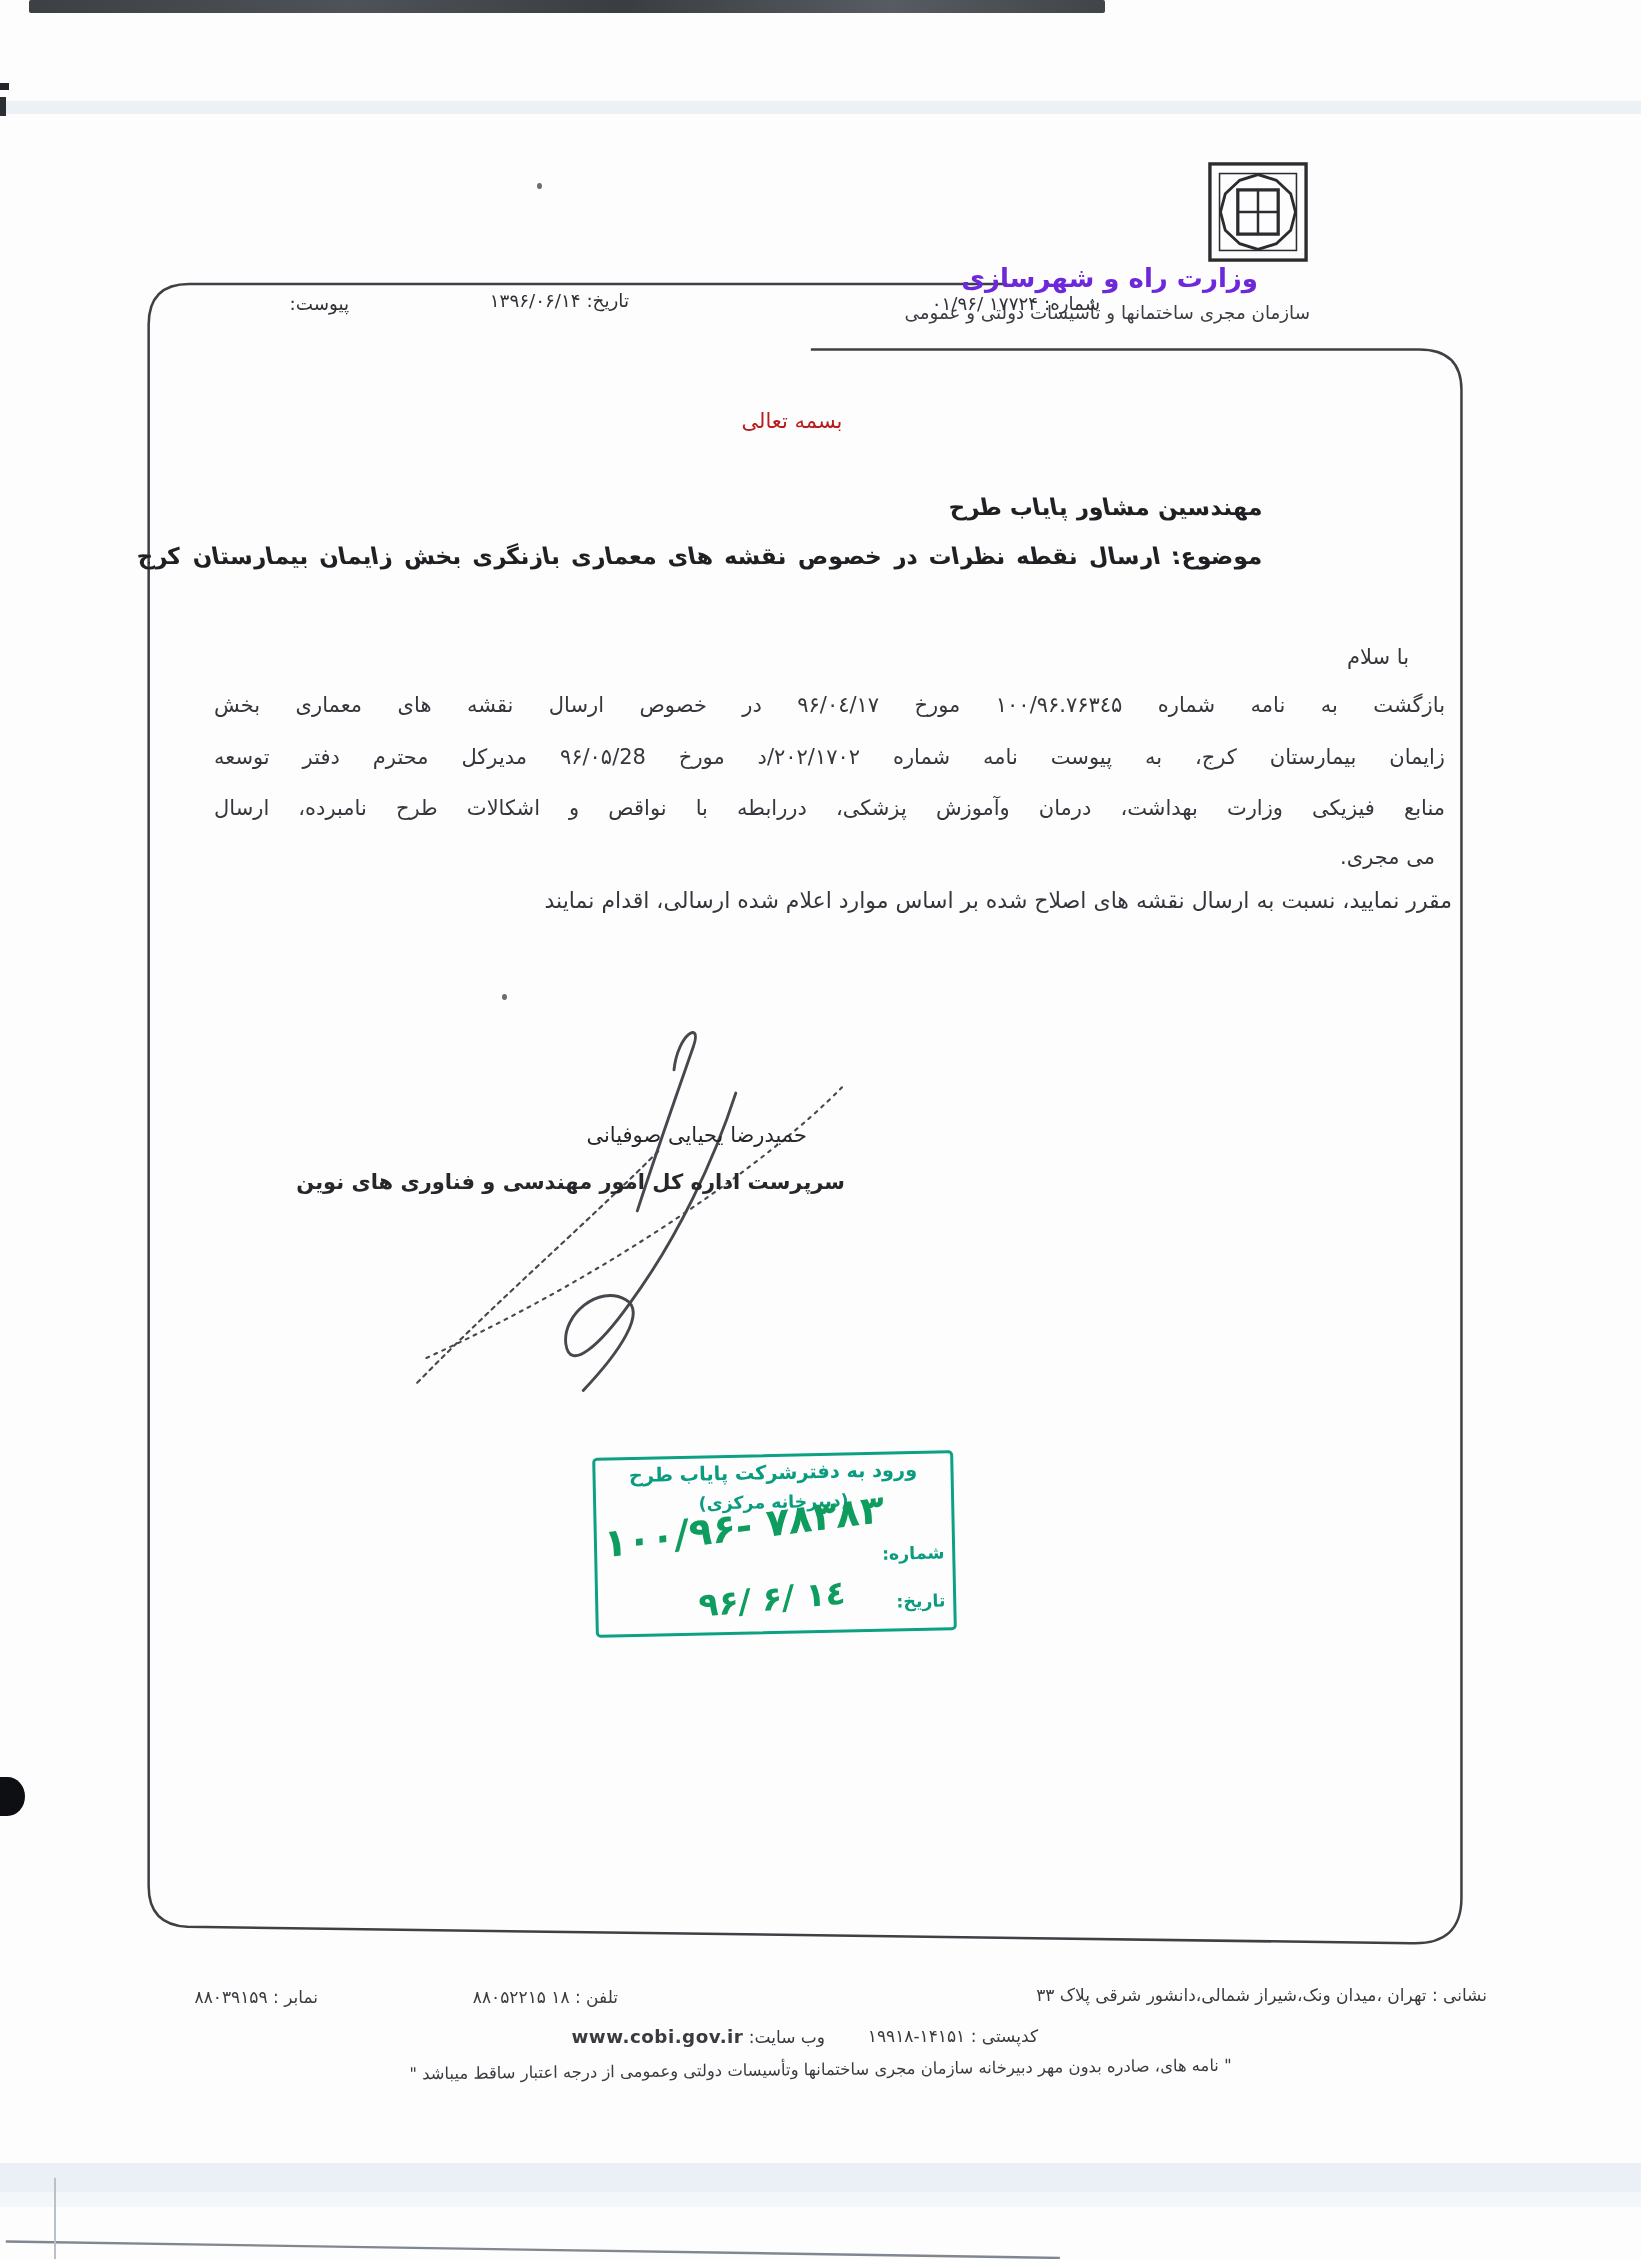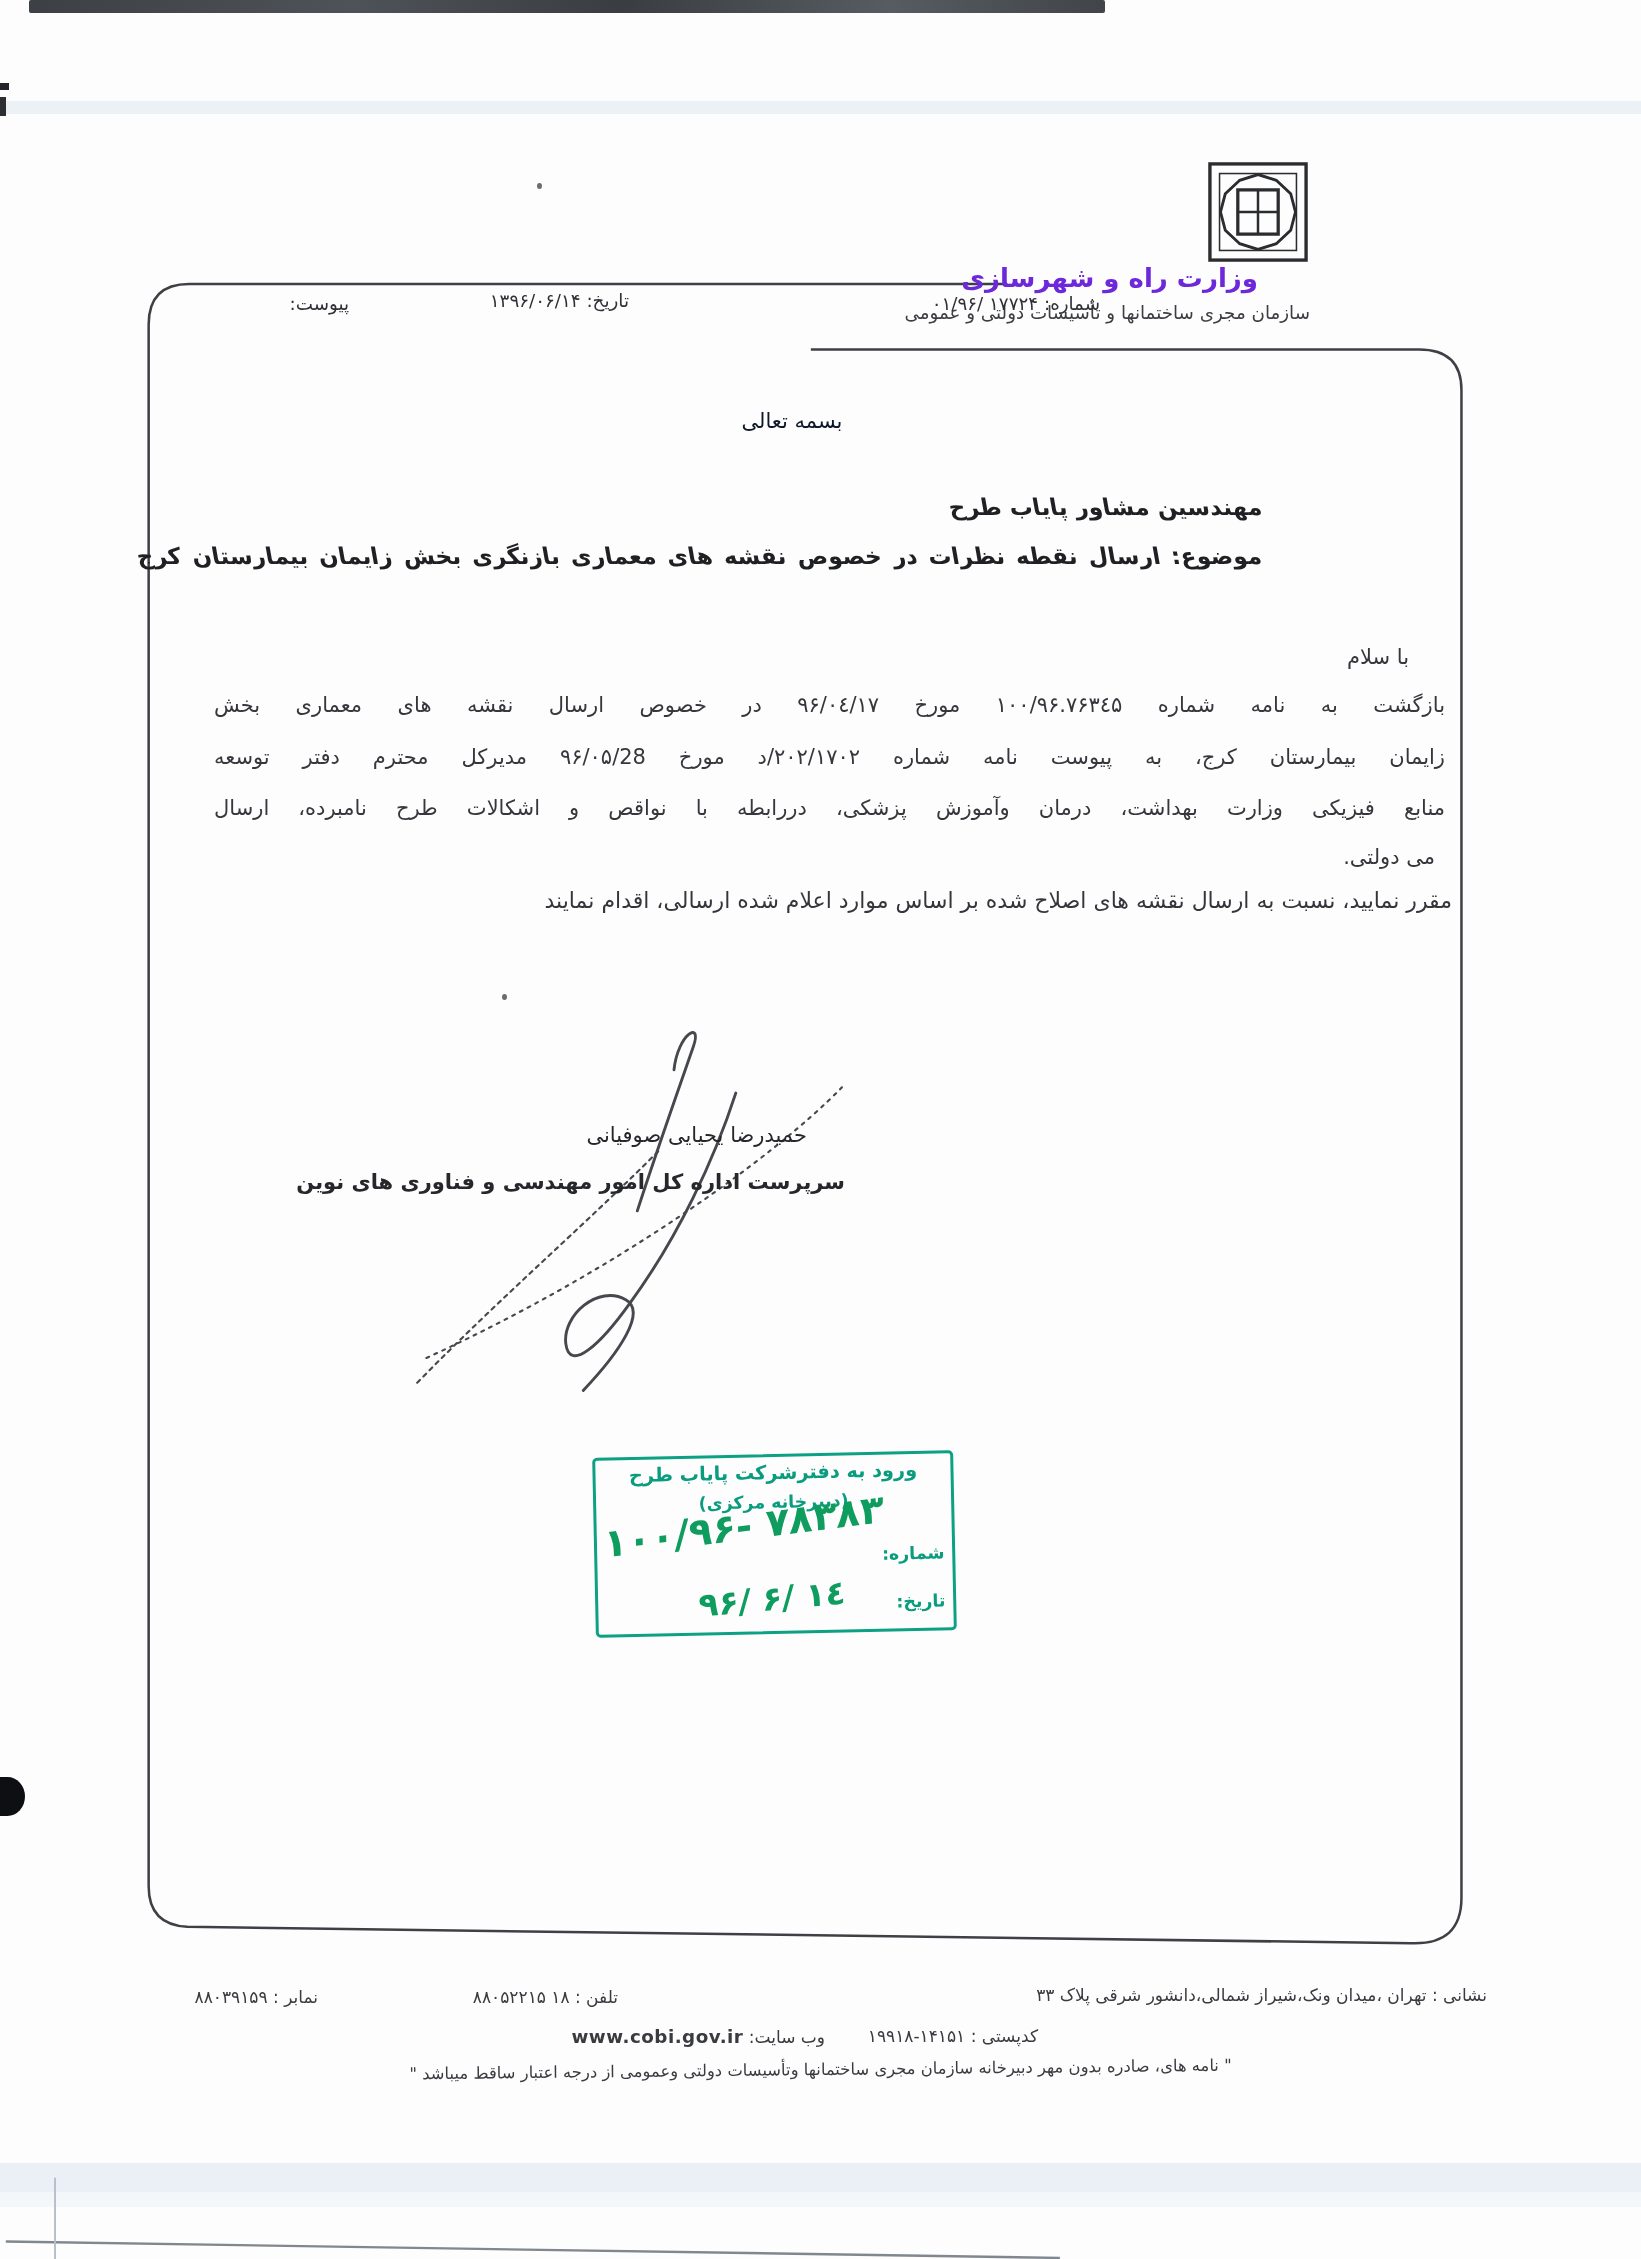--- a/index.html
+++ b/index.html
@@ -23,21 +23,21 @@
   .blob{left:-9.7px; top:1777px; width:35px; height:39px; background:#0e0f12; border-radius:0 60% 60% 0;}
   .dot-artifact{width:4.8px; height:5.8px; background:#6a6d72; border-radius:50%;}
   
   .ministry{top:263px; right:383px; font-size:26px; font-weight:bold; color:#6d28d9; letter-spacing:0.5px;}
   .org{top:302px; right:331px; font-size:18.3px; color:#3c3e44;}
   .meta-field{font-size:18.3px; color:#2f3136;}
   .meta-number{top:293px; right:541px;}
   .meta-date{top:290px; right:1012px;}
   .meta-attach{top:293px; right:1292px;}
   
-  .besmeh{top:409px; left:676px; width:232px; text-align:center; font-size:21px; color:#0f172a;}
+  .besmeh{top:409px; left:676px; width:232px; text-align:center; font-size:21px; color:#b91c1c;}
   .boldline{font-weight:bold; color:#1f2023; transform:skewX(10deg); transform-origin:right bottom;}
   .recipient{top:494px; right:377px; font-size:23px;}
   .subject{top:543px; right:377px; font-size:23px; word-spacing:2.9px;}
   .salutation{top:645px; right:232px; font-size:21px;}
   .jline{right:196px; width:1231px; text-align:justify; text-align-last:justify; font-size:21px; color:#36373c;}
   .l1{top:693px;} .l2{top:745px;} .l3{top:796px;}
   .closing{top:845px; right:206px; font-size:21px;}
   .action{top:888px; right:189px; font-size:22px;}
   
   .sig-name{top:1123px; right:834px; font-size:21px; font-weight:normal; color:#26272b;}
@@ -105,21 +105,21 @@
   </div>
   <div class="abs rtl meta-field meta-attach">پیوست:</div>
 
   <div class="abs besmeh">بسمه تعالی</div>
   <div class="abs rtl boldline recipient">مهندسین مشاور پایاب طرح</div>
   <div class="abs rtl boldline subject">موضوع: ارسال نقطه نظرات در خصوص نقشه های معماری بازنگری بخش زایمان بیمارستان کرج</div>
   <div class="abs rtl salutation">با سلام</div>
   <div class="abs rtl jline l1">بازگشت به نامه شماره ۱۰۰/۹۶.۷۶۳٤۵ مورخ ۹۶/۰٤/۱۷ در خصوص ارسال نقشه های معماری بخش</div>
   <div class="abs rtl jline l2">زایمان بیمارستان کرج، به پیوست نامه شماره ۲۰۲/۱۷۰۲/د مورخ ۹۶/۰۵/28 مدیرکل محترم دفتر توسعه</div>
   <div class="abs rtl jline l3">منابع فیزیکی وزارت بهداشت، درمان وآموزش پزشکی، دررابطه با نواقص و اشکالات طرح نامبرده، ارسال</div>
-  <div class="abs rtl closing">می دولتی.</div>
+  <div class="abs rtl closing">می مجری.</div>
   <div class="abs rtl action">مقرر نمایید، نسبت به ارسال نقشه های اصلاح شده بر اساس موارد اعلام شده ارسالی، اقدام نمایند</div>
 
   <svg class="abs" style="left:367px; top:1004px;" width="502" height="406" viewBox="0 0 520 420">
     <g fill="none" stroke="#46484e" stroke-width="3" stroke-linecap="round">
       <path d="M 318 68 C 322 30 348 16 338 44 C 322 90 300 152 280 214"></path>
       <path d="M 382 92 C 360 160 322 242 272 310 C 242 352 210 382 206 352 C 202 322 240 290 268 306 C 290 318 262 360 224 400"></path>
       <path d="M 492 86 C 420 160 252 280 58 368" stroke-width="2.2" stroke-dasharray="3 6"></path>
       <path d="M 52 392 C 140 302 222 232 302 152" stroke-width="2.2" stroke-dasharray="4 5"></path>
     </g>
   </svg>

